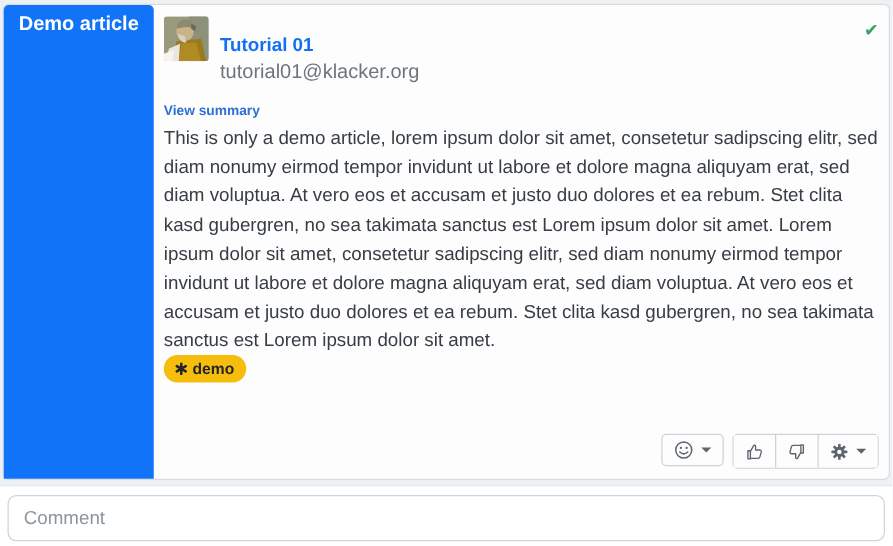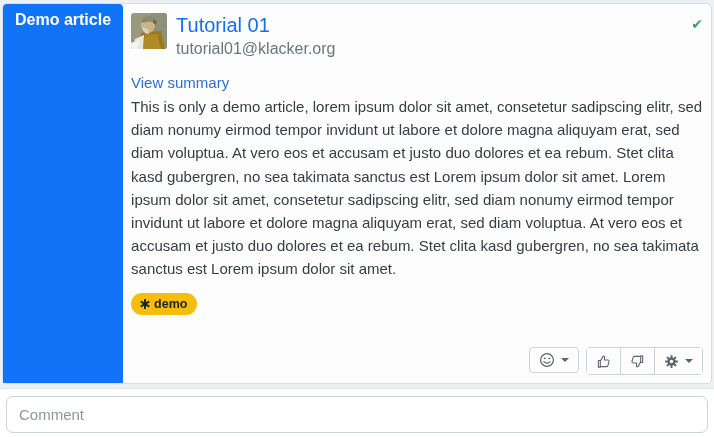--- a/index.html
+++ b/index.html
@@ -30,52 +30,53 @@
   .author-row { display: flex; align-items: flex-start; }
   .avatar {
     width: 36px; height: 36px;
     border-radius: 3px;
     overflow: hidden;
     flex: 0 0 36px;
   }
   .author-meta { margin-left: 9px; flex: 1; }
   .author-name {
     color: var(--link-strong, #1270f2);
-    font-weight: normal;
-    font-size: 20px;
+    font-weight: bold;
+    font-size: 15px;
     text-decoration: none;
     display: inline-block;
-    margin-top: 1px;
+    margin-top: 15px;
     cursor: pointer;
   }
   .author-email { color: #6c757d; font-size: 16px; margin-top: 3px; }
   .timestamp {
     color: #6c757d; font-size: 13.5px;
     white-space: nowrap;
     margin-top: 3px;
     display: flex; align-items: center; gap: 5px;
   }
   .check-glyph { color: var(--check-green, #37a360); font-size: 14px; font-weight: bold; }
   .summary-link {
     display: inline-block;
     margin-top: 16px;
     color: var(--link-soft, #2e6fd2);
-    font-size: 15px;
+    font-size: 11px;
     text-decoration: none;
     cursor: pointer;
     align-self: flex-start;
+    font-weight: bold;
   }
   .article-body {
     margin-top: 4px;
     font-size: 15px;
     line-height: 1.545;
     color: #373d44;
     max-width: 702px;
   }
-  .tag-row { margin-top: 13px; }
+  .tag-row { }
   .tag-badge {
     display: inline-flex;
     align-items: center;
     gap: 4px;
     background: var(--tag-bg, #f6bd0c);
     color: #212529;
     font-size: 12.5px;
     font-weight: bold;
     padding: 4px 10px 4px 9px;
     border-radius: 11px;

